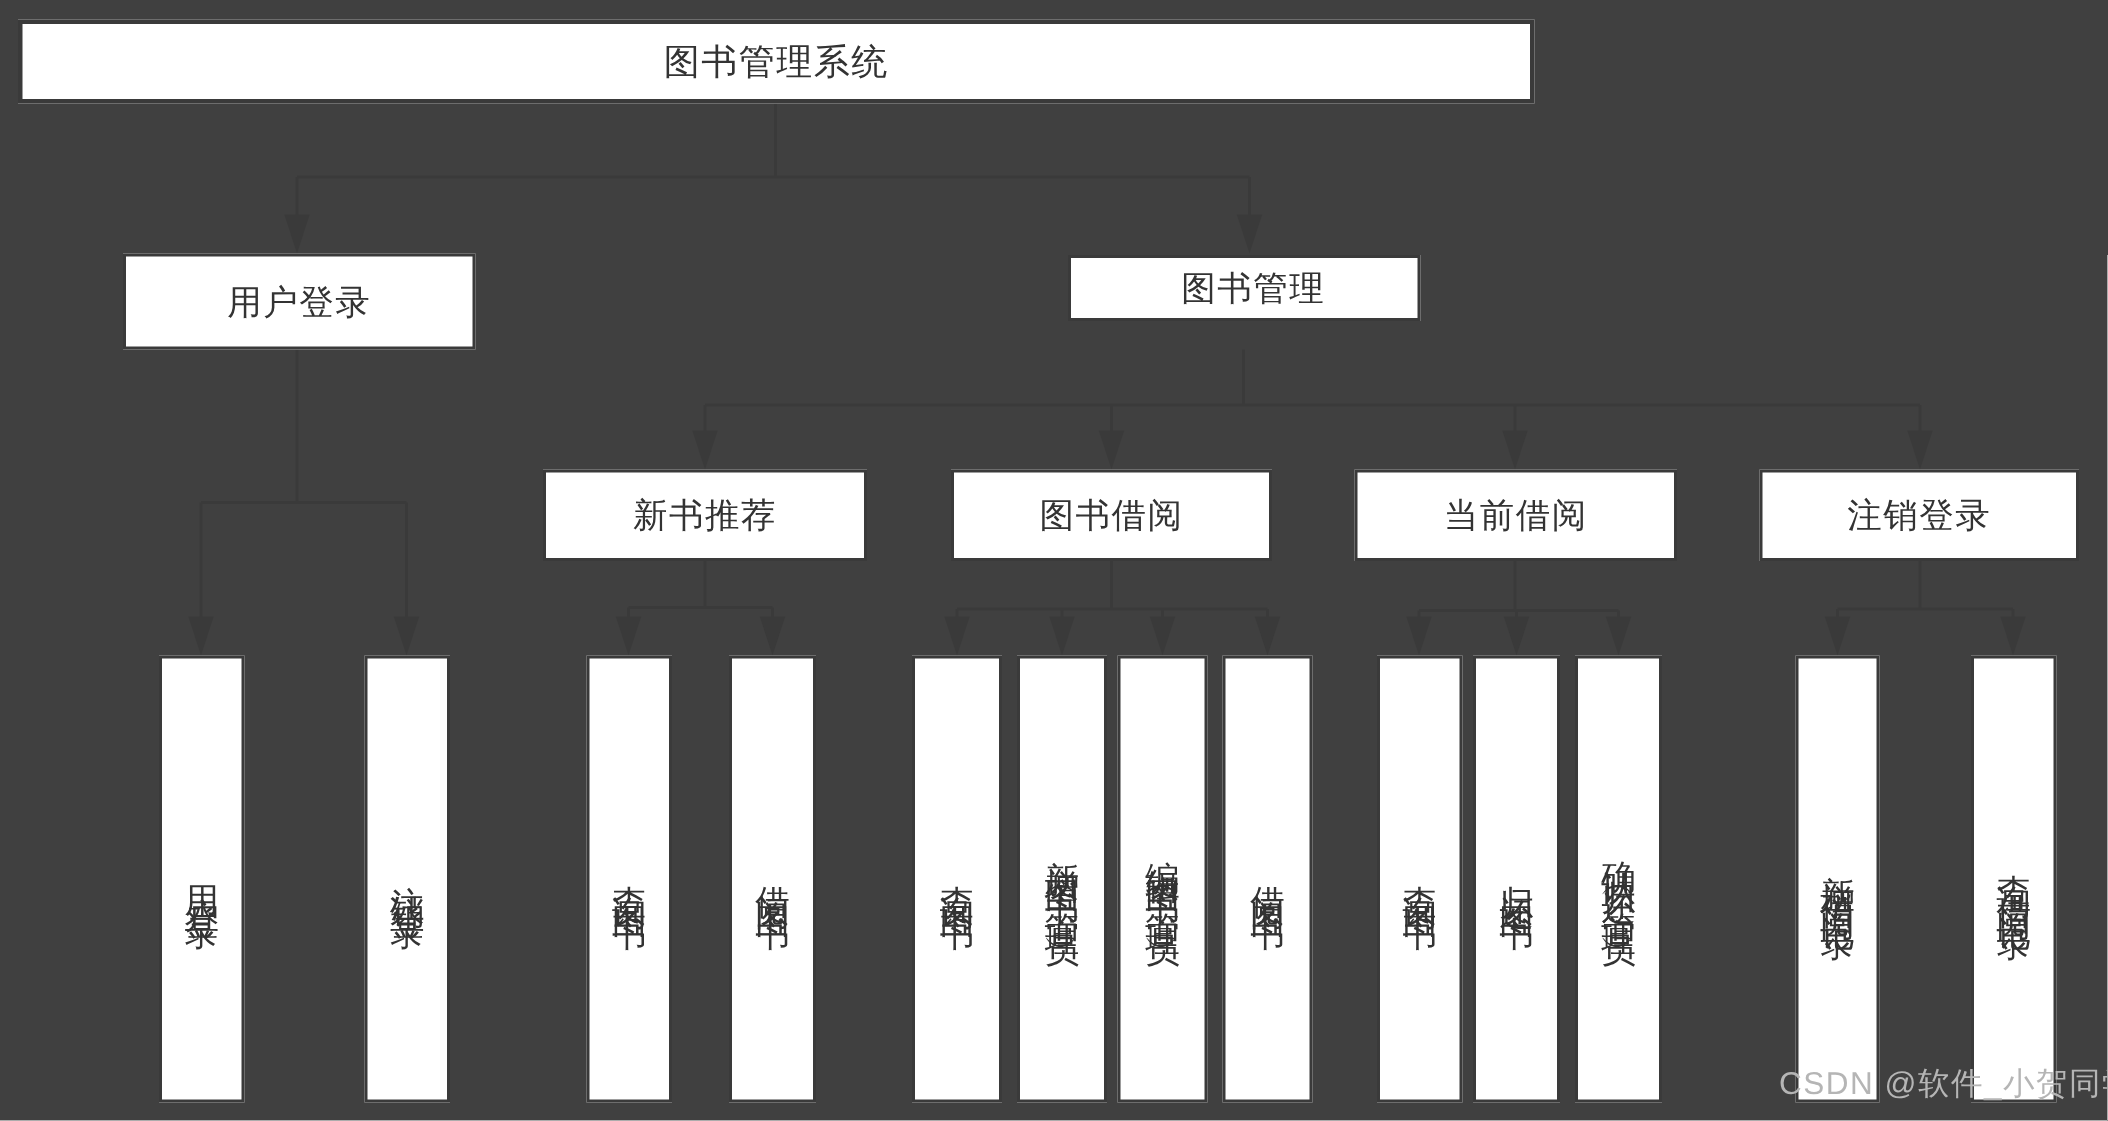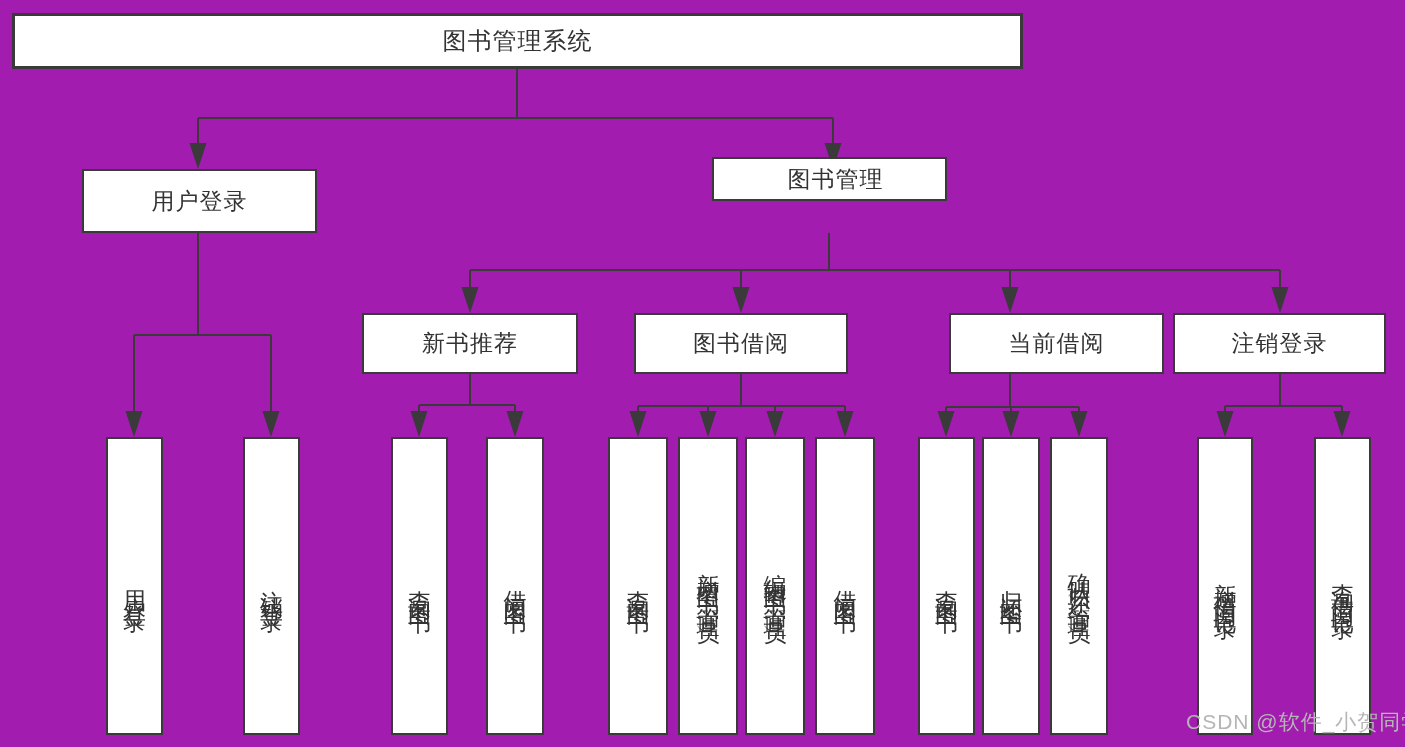--- a/index.html
+++ b/index.html
@@ -1,19 +1,19 @@
 <!DOCTYPE html>
 <html><head>
 <meta charset="utf-8">
 <style>
   html,body { margin:0; padding:0; background:#ffffff; }
   .canvas {
     position:relative;
     width:1405px; height:747px;
-    background:#a21caf;
+    background:#404040;
     font-family:"Liberation Sans","DejaVu Sans",sans-serif;
     color:#333333;
     overflow:hidden;
   }
   .connector { position:absolute; left:0; top:0; }
   .box {
     position:absolute;
     box-sizing:border-box;
     border:2px solid #3a3a3a;
     background:#ffffff;
@@ -73,25 +73,25 @@
       <polygon points="1002.5,411 1019.5,411 1011,437"></polygon>
       <polygon points="1070.5,411 1087.5,411 1079,437"></polygon>
       <polygon points="1216.5,411 1233.5,411 1225,437"></polygon>
       <polygon points="1333.5,411 1350.5,411 1342,437"></polygon>
     </g>
   </svg>
 
   <div class="box hbox root" style="left:12px; top:13px; width:1011px; height:56px;">图书管理系统</div>
 
   <div class="box hbox" style="left:82px; top:169px; width:235px; height:64px;">用户登录</div>
-  <div class="box hbox" style="left:712px; top:157px; width:235px; height:44px;padding-left:12px;">图书管理</div>
+  <div class="box hbox" style="left:712px; top:170px; width:235px; height:44px;padding-left:12px;">图书管理</div>
 
   <div class="box hbox" style="left:634px; top:313px; width:214px; height:61px;">图书借阅</div>
   <div class="box hbox" style="left:362px; top:313px; width:216px; height:61px;">新书推荐</div>
-  <div class="box hbox" style="left:949px; top:313px; width:215px; height:61px;">当前借阅</div>
+  <div class="box hbox" style="left:903px; top:313px; width:215px; height:61px;">当前借阅</div>
   <div class="box hbox" style="left:1173px; top:313px; width:213px; height:61px;">注销登录</div>
 
   <div class="box vbox" style="left:106px; top:437px; width:57px; height:298px;">用户登录</div>
   <div class="box vbox" style="left:243px; top:437px; width:57px; height:298px;">注销登录</div>
 
   <div class="box vbox" style="left:391px; top:437px; width:57px; height:298px;">查询图书</div>
   <div class="box vbox" style="left:486px; top:437px; width:58px; height:298px;">借阅图书</div>
 
   <div class="box vbox" style="left:608px; top:437px; width:60px; height:298px;">查询图书</div>
   <div class="box vbox" style="left:678px; top:437px; width:60px; height:298px;">新增图书（管理员）</div>

